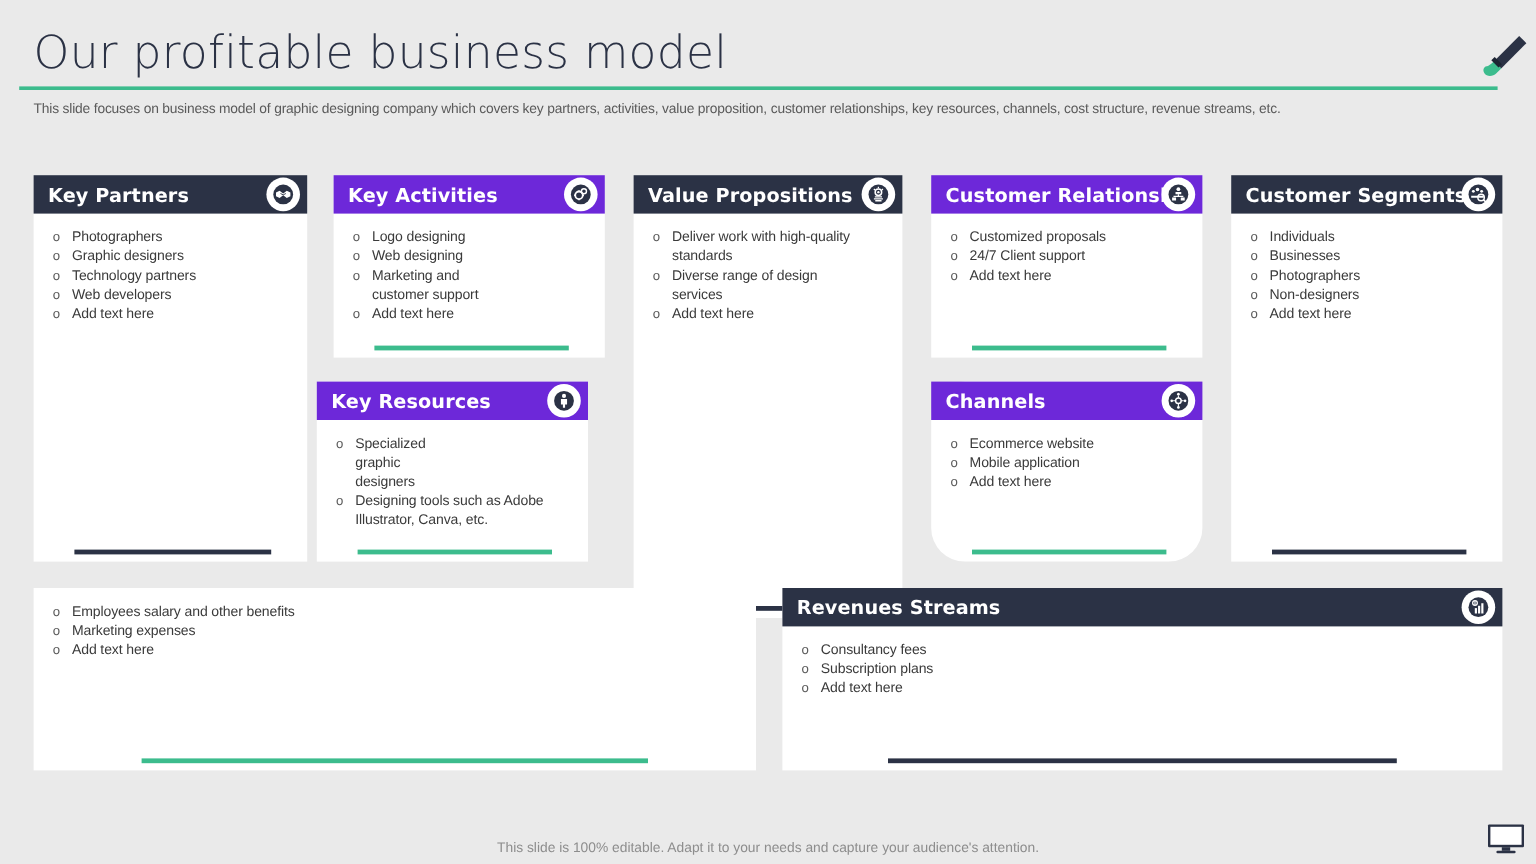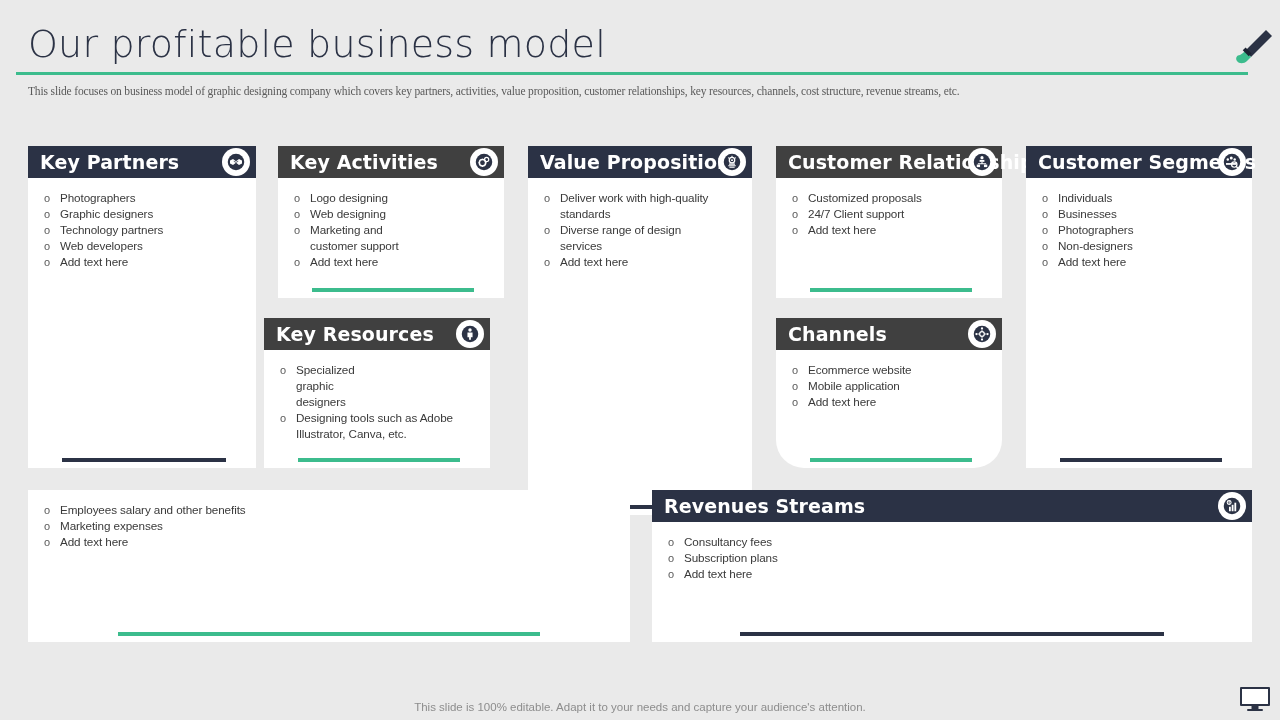--- a/index.html
+++ b/index.html
@@ -19,33 +19,33 @@
     white-space: nowrap;
   }
   .title-rule {
     position: absolute; left: 16px; top: 72px;
     width: 1232px; height: 3px; background: #3cbc8d;
   }
   .brush { position: absolute; left: 1232px; top: 24px; width: 44px; height: 52px; }
   .subtitle {
     position: absolute; left: 28px; top: 85px; width: 1180px;
     font-size: 11.5px; color: #5a5a5a; letter-spacing: -.15px;
-    font-family: Liberation Serif, serif; white-space: nowrap;
+    font-family: Liberation Sans, sans-serif; white-space: nowrap;
   }
 
   
   .card { position: absolute; background: #ffffff; display: flex; flex-direction: column; }
   .card-head {
     height: 32px; display: flex; align-items: center;
     padding: 0 6px 0 12px; position: relative;
   }
   .card-head.dark  { background: #2b3245; }
-  .card-head.green { background: #404040; }
+  .card-head.green { background: #6d28d9; }
   .card-title {
-    color: #ffffff; font-size: 19px; font-weight: bold;
+    color: #ffffff; font-size: 16px; font-weight: bold;
     letter-spacing: .1px; font-family: "DejaVu Sans", sans-serif;
     white-space: nowrap;
   }
   .badge {
     position: absolute; right: 6px; top: 50%; transform: translateY(-50%);
     width: 28px; height: 28px; border-radius: 50%;
     background: #ffffff; display: flex; align-items: center; justify-content: center;
   }
   .badge svg { width: 18px; height: 18px; display: block; }
 

